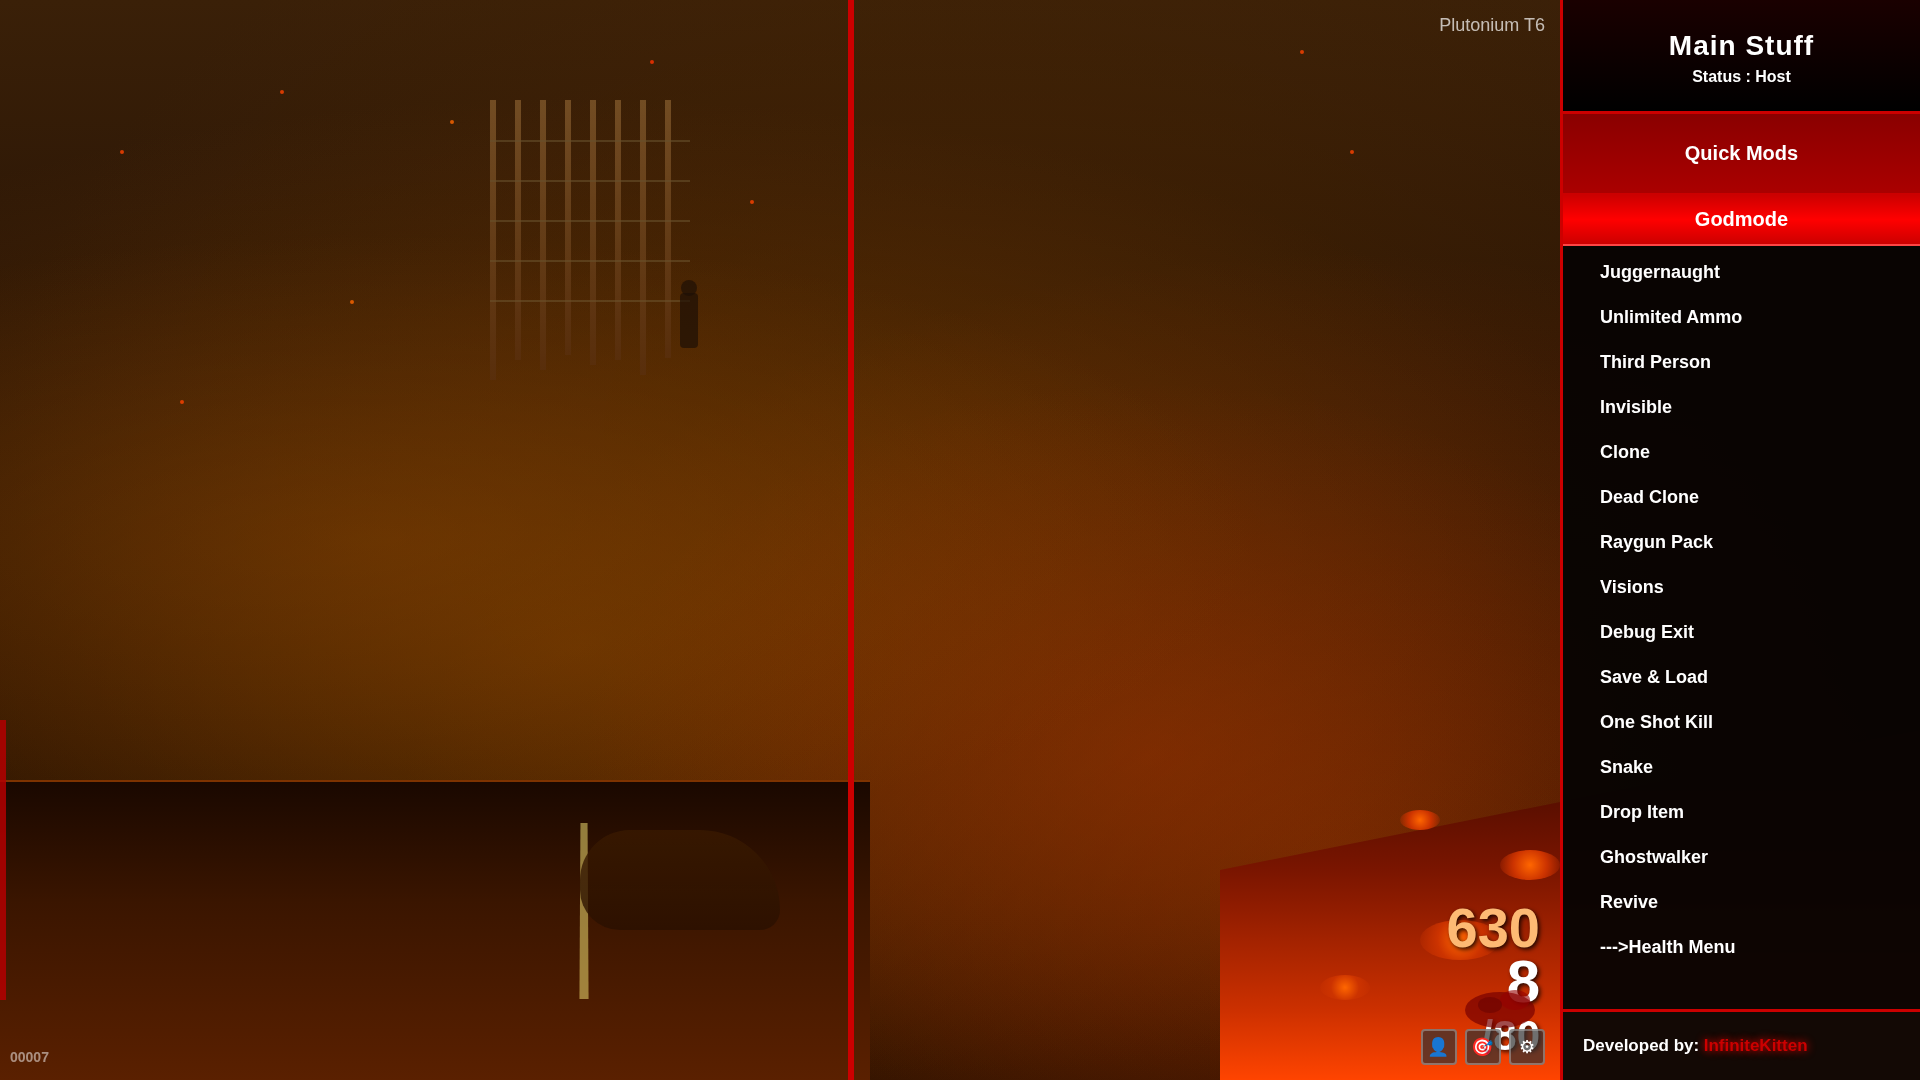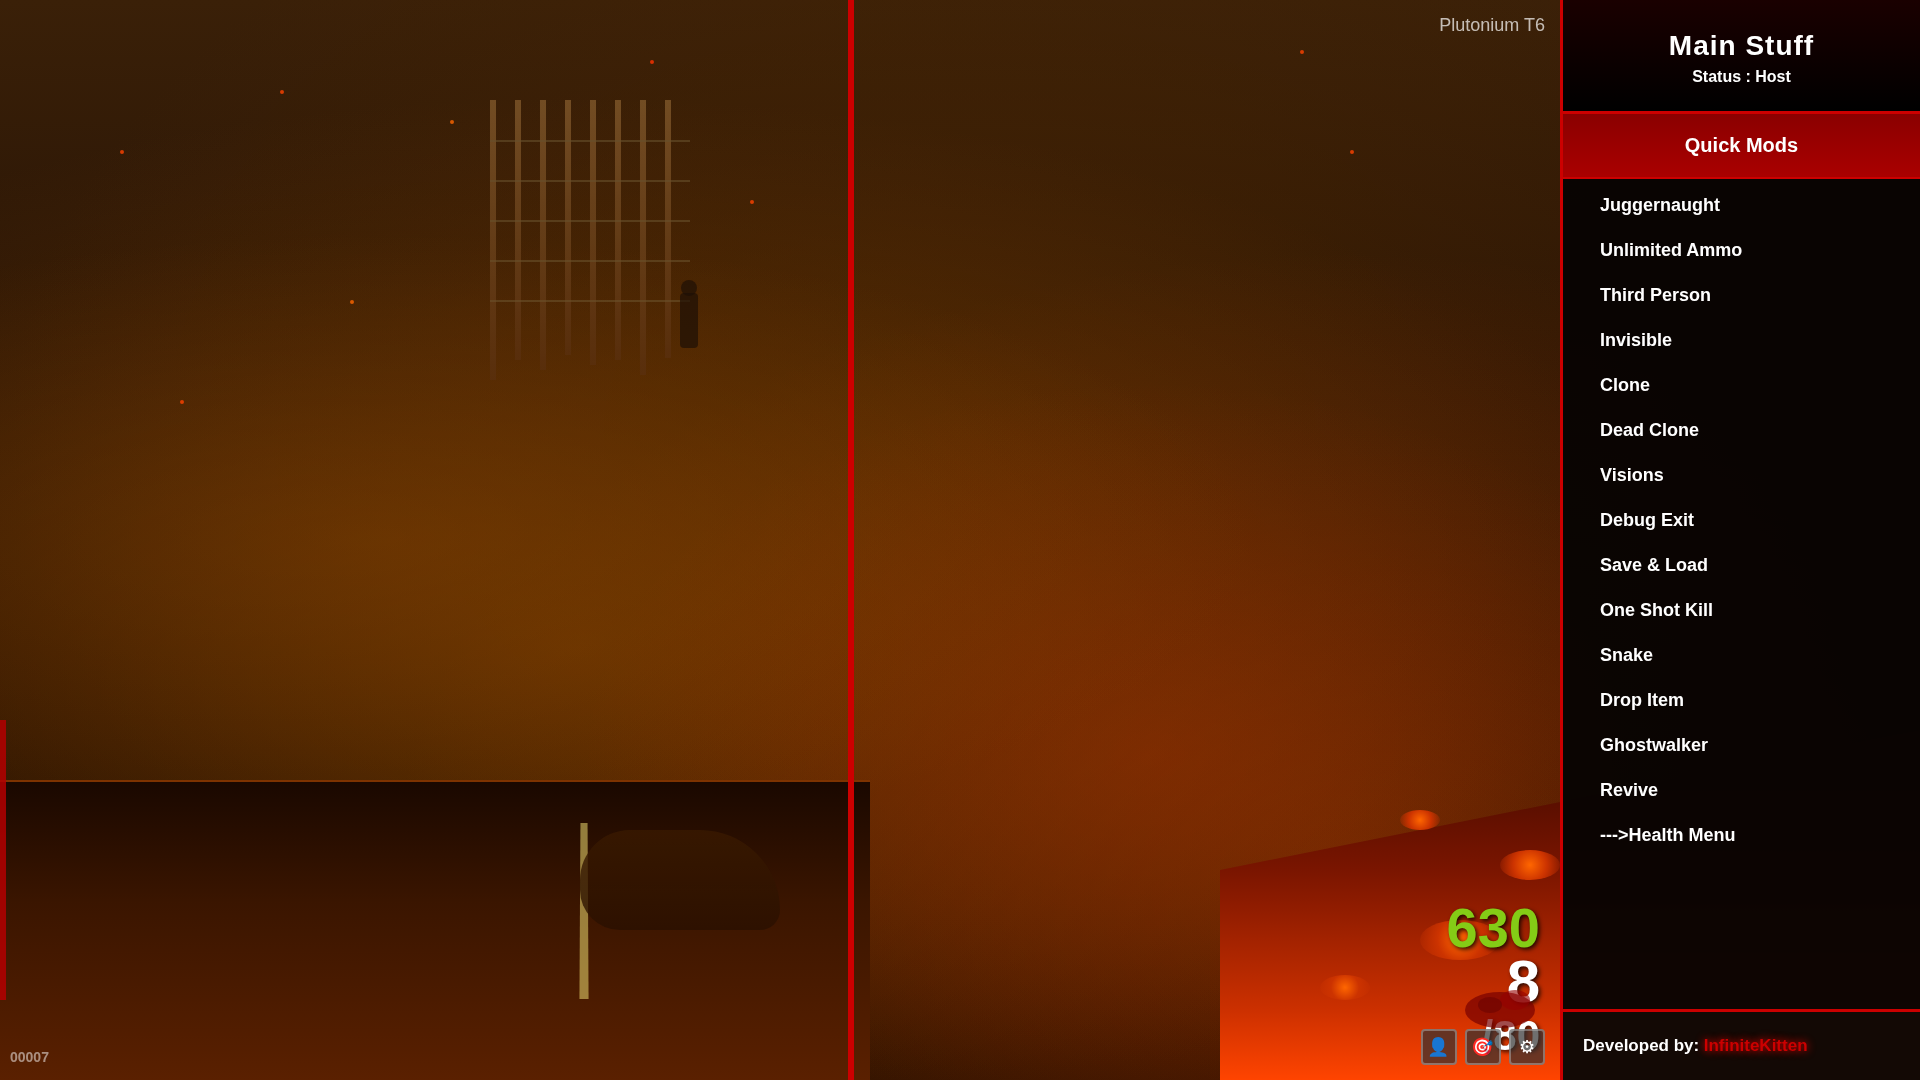--- a/index.html
+++ b/index.html
@@ -161,21 +161,21 @@
     #menu-status {
       color: #ffffff;
       font-size: 16px;
       font-family: 'Arial Black', sans-serif;
       font-weight: 700;
     }
 
     
     #category-header {
       background: linear-gradient(180deg, #8a0000 0%, #aa0000 100%);
-      padding: 20px 20px;
+      padding: 28px 20px;
       text-align: center;
       border-bottom: 2px solid #cc0000;
     }
 
     #category-label {
       color: #ffffff;
       font-size: 20px;
       font-weight: 900;
       font-family: 'Arial Black', sans-serif;
     }
@@ -260,21 +260,21 @@
       font-family: 'Arial Black', sans-serif;
       font-weight: 900;
       text-shadow: 2px 2px 4px rgba(0,0,0,0.8);
     }
 
     #score-display {
       position: absolute;
       bottom: 120px;
       right: 380px;
       z-index: 11;
-      color: #84cc16;
+      color: #fdba74;
       font-size: 56px;
       font-family: 'Arial Black', sans-serif;
       font-weight: 900;
       text-shadow: 2px 2px 4px rgba(0,0,0,0.8);
     }
 
     
     #watermark {
       position: absolute;
       top: 15px;
@@ -480,29 +480,33 @@
 
   <div id="menu-header">
     <div id="menu-title">Main Stuff</div>
     <div id="menu-status">Status : Host</div>
   </div>
 
   <div id="category-header">
     <div id="category-label">Quick Mods</div>
   </div>
 
+  <div id="selected-item">
+    <div id="selected-label">Godmode</div>
+  </div>
 
   <div id="menu-items">
 
   <div class="menu-item">Juggernaught</div>
       <div class="menu-item">Unlimited Ammo</div>
       <div class="menu-item">Third Person</div>
       <div class="menu-item">Invisible</div>
       <div class="menu-item">Clone</div>
       <div class="menu-item">Dead Clone</div>
+      <div class="menu-item">Raygun Pack</div>
       <div class="menu-item">Visions</div>
       <div class="menu-item">Debug Exit</div>
       <div class="menu-item">Save &amp; Load</div>
       <div class="menu-item">One Shot Kill</div>
       <div class="menu-item">Snake</div>
       <div class="menu-item">Drop Item</div>
       <div class="menu-item">Ghostwalker</div>
       <div class="menu-item">Revive</div>
       <div class="menu-item">---&gt;Health Menu</div>
     </div>

